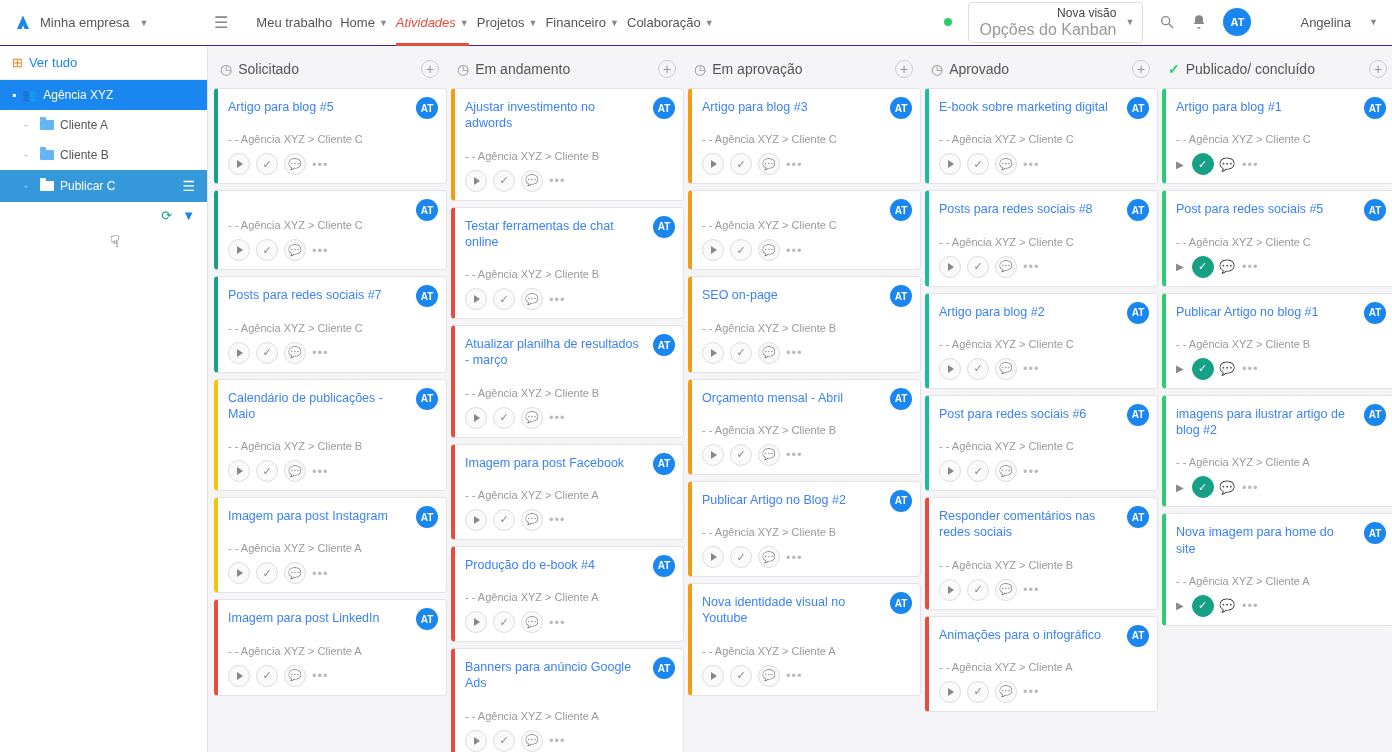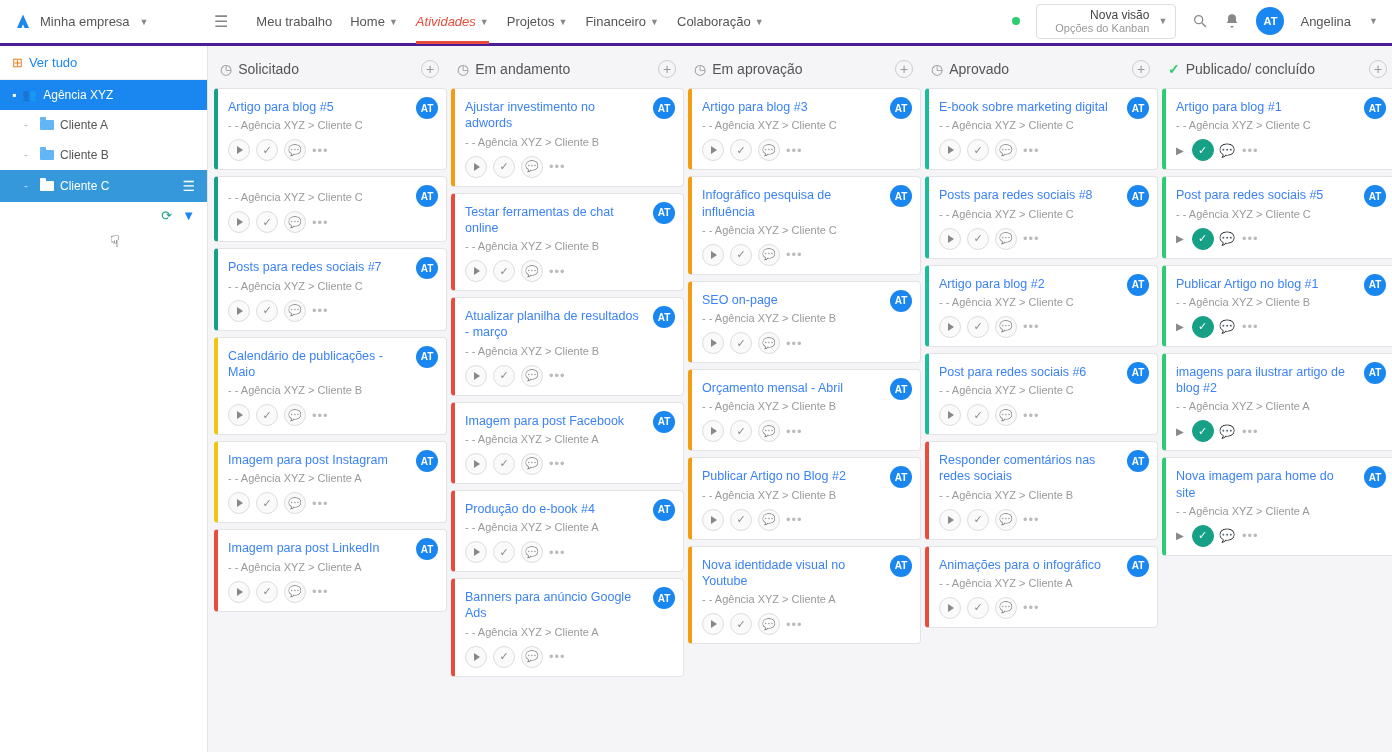--- a/index.html
+++ b/index.html
@@ -1,38 +1,38 @@
 <!DOCTYPE html>
 <html><head>
 <meta charset="utf-8">
 <style>
 * { box-sizing: border-box; margin: 0; padding: 0; }
 body { font-family: -apple-system, BlinkMacSystemFont, "Segoe UI", Helvetica, Arial, sans-serif; font-size: 13px; color: #555; background: #f5f5f7; width: 1392px; height: 752px; overflow: hidden; }
 
 
-.header { height: 46px; background: #fff; border-bottom: 3px solid #4c1d95; display: flex; align-items: center; padding: 0 14px; }
+.header { height: 46px; background: #fff; border-bottom: 1px solid #4c1d95; display: flex; align-items: center; padding: 0 14px; }
 .brand { display: flex; align-items: center; gap: 8px; width: 194px; cursor: pointer; }
 .brand-logo { width: 18px; height: 18px; }
 .brand-name { font-size: 13px; color: #555; font-weight: 500; }
 .brand-caret { margin-left: 2px; font-size: 9px; color: #888; }
 .hamburger { margin-left: 6px; margin-right: 28px; cursor: pointer; color: #888; font-size: 16px; }
-.main-nav { display: flex; align-items: center; gap: 18px; height: 100%; }
+.main-nav { display: flex; align-items: center; gap: 8px; height: 100%; }
 .nav-item { height: 100%; display: flex; align-items: center; font-size: 13px; color: #555; cursor: pointer; position: relative; }
 .nav-item .caret { margin-left: 4px; font-size: 9px; color: #888; }
 .nav-item.active { color: #e74c3c; font-style: italic; }
 .nav-item.active::after { content:''; position:absolute; left:0; right:0; bottom:-1px; height:3px; background:#e74c3c; }
 .header-right { margin-left: auto; display: flex; align-items: center; gap: 16px; text-align: right; }
 .green-dot { width:8px; height:8px; background:#2ecc71; border-radius:50%; }
 .vision-box { border:1px solid #ddd; border-radius:4px; padding:3px 26px 3px 10px; position:relative; min-width:140px; cursor:pointer; }
 .vision-title { font-size:12px; color:#444; line-height:1.2; }
-.vision-sub { font-size:11px; color:#999; line-height:1.2; }
+.vision-sub { font-size:16px; color:#999; line-height:1.2; }
 .vision-caret { position:absolute; right:8px; top:50%; transform:translateY(-50%); font-size:9px; color:#888; }
 .hicon { color:#888; cursor:pointer; }
 .avatar-big { width:28px; height:28px; border-radius:50%; background:#1a86f0; color:#fff; display:flex; align-items:center; justify-content:center; font-size:11px; font-weight:600; }
-.user-name { font-size:13px; color:#555; }
+.user-name { font-size:13px; color:#555;margin-left:33px; }
 
 
 .layout { display:flex; height:calc(752px - 46px); }
 .sidebar { width:208px; background:#fff; border-right:1px solid #e3e3e6; display:flex; flex-direction:column; }
 .view-all { padding:9px 12px; display:flex; align-items:center; gap:6px; color:#1a86f0; font-size:13px; cursor:pointer; border-bottom:1px solid #eee; }
 .grid-icon { color:#e67e22; font-size:13px; }
 .tree-root { background:#1a86f0; color:#fff; padding:8px 12px; display:flex; align-items:center; gap:6px; font-size:12px; cursor:pointer; }
 .tree-root .minus { font-weight:bold; }
 .tree-item { padding:8px 12px 8px 40px; display:flex; align-items:center; gap:6px; font-size:12px; color:#555; cursor:pointer; position:relative; }
 .tree-item.active { background:#3498db; color:#fff; }
@@ -49,21 +49,21 @@
 .board { flex:1; overflow-x:auto; padding:8px 6px; display:flex; gap:4px; }
 .column { width:233px; flex-shrink:0; display:flex; flex-direction:column; }
 .col-header { display:flex; align-items:center; padding:6px 8px 10px 6px; gap:6px; }
 .col-title { font-size:14px; color:#555; font-weight:500; flex:1; }
 .col-hicon { color:#999; font-size:14px; }
 .col-hicon.green { color:#2ecc71; font-weight:bold; }
 .plus-circle { width:18px; height:18px; border:1px solid #ccc; border-radius:50%; display:flex; align-items:center; justify-content:center; color:#999; font-size:14px; cursor:pointer; }
 .cards { display:flex; flex-direction:column; gap:6px; }
 .card { background:#fff; border:1px solid #e3e3e6; border-radius:4px; border-left-width:4px; padding:10px 10px 8px 10px; position:relative; }
 .card-title { font-size:12.5px; color:#3b82f6; font-weight:500; line-height:1.3; padding-right:28px; }
-.card-path { font-size:11px; color:#999; margin-top:4px; }
+.card-path { font-size:11px; color:#999; margin-top:18px; }
 .card-actions { display:flex; align-items:center; gap:6px; margin-top:8px; }
 .c-avatar { position:absolute; top:8px; right:8px; width:22px; height:22px; border-radius:50%; background:#1a86f0; color:#fff; font-size:10px; font-weight:600; display:flex; align-items:center; justify-content:center; }
 .act-btn { width:22px; height:22px; border:1px solid #ddd; border-radius:50%; display:flex; align-items:center; justify-content:center; cursor:pointer; color:#888; font-size:11px; background:#fafafa; }
 .act-btn.play::before { content:''; width:0; height:0; border-left:6px solid #888; border-top:4px solid transparent; border-bottom:4px solid transparent; margin-left:1px; }
 .act-btn.check::before { content:'✓'; }
 .act-btn.chat::before { content:'💬'; filter:grayscale(1) opacity(0.6); font-size:11px; }
 .act-btn.done { background:#16a085; border-color:#16a085; color:#fff; }
 .act-btn.done::before { content:'✓'; }
 .play-mini { color:#888; font-size:10px; margin-right:2px; }
 .chat-mini { color:#888; cursor:pointer; }
@@ -150,21 +150,21 @@
           <span>Cliente A</span>
         </div>
         <div class="tree-item">
           <span class="dash">-</span>
           <span class="folder-icon"></span>
           <span>Cliente B</span>
         </div>
         <div class="tree-item active">
           <span class="dash">-</span>
           <span class="folder-icon"></span>
-          <span>Cliente C</span>
+          <span>Publicar C</span>
           <span class="hamb">☰</span>
         </div>
       </div>
     <div class="sb-actions">
       <span style="cursor:pointer;">⟳</span>
       <span style="cursor:pointer; color:#1a86f0;">▼</span>
     </div>
     <span class="cursor-icon">☟</span>
   </div>
 
@@ -331,21 +331,20 @@
             <div class="card-path">- - Agência XYZ &gt; Cliente C</div>
             <div class="card-actions">
               <span class="act-btn play"></span>
               <span class="act-btn check"></span>
               <span class="act-btn chat"></span>
               <span class="more-mini">•••</span>
             </div>
           </div>
           <div class="card c-orange">
             <div class="c-avatar">AT</div>
-            <div class="card-title">Infográfico pesquisa de influência</div>
             <div class="card-path">- - Agência XYZ &gt; Cliente C</div>
             <div class="card-actions">
               <span class="act-btn play"></span>
               <span class="act-btn check"></span>
               <span class="act-btn chat"></span>
               <span class="more-mini">•••</span>
             </div>
           </div>
           <div class="card c-orange">
             <div class="c-avatar">AT</div>

